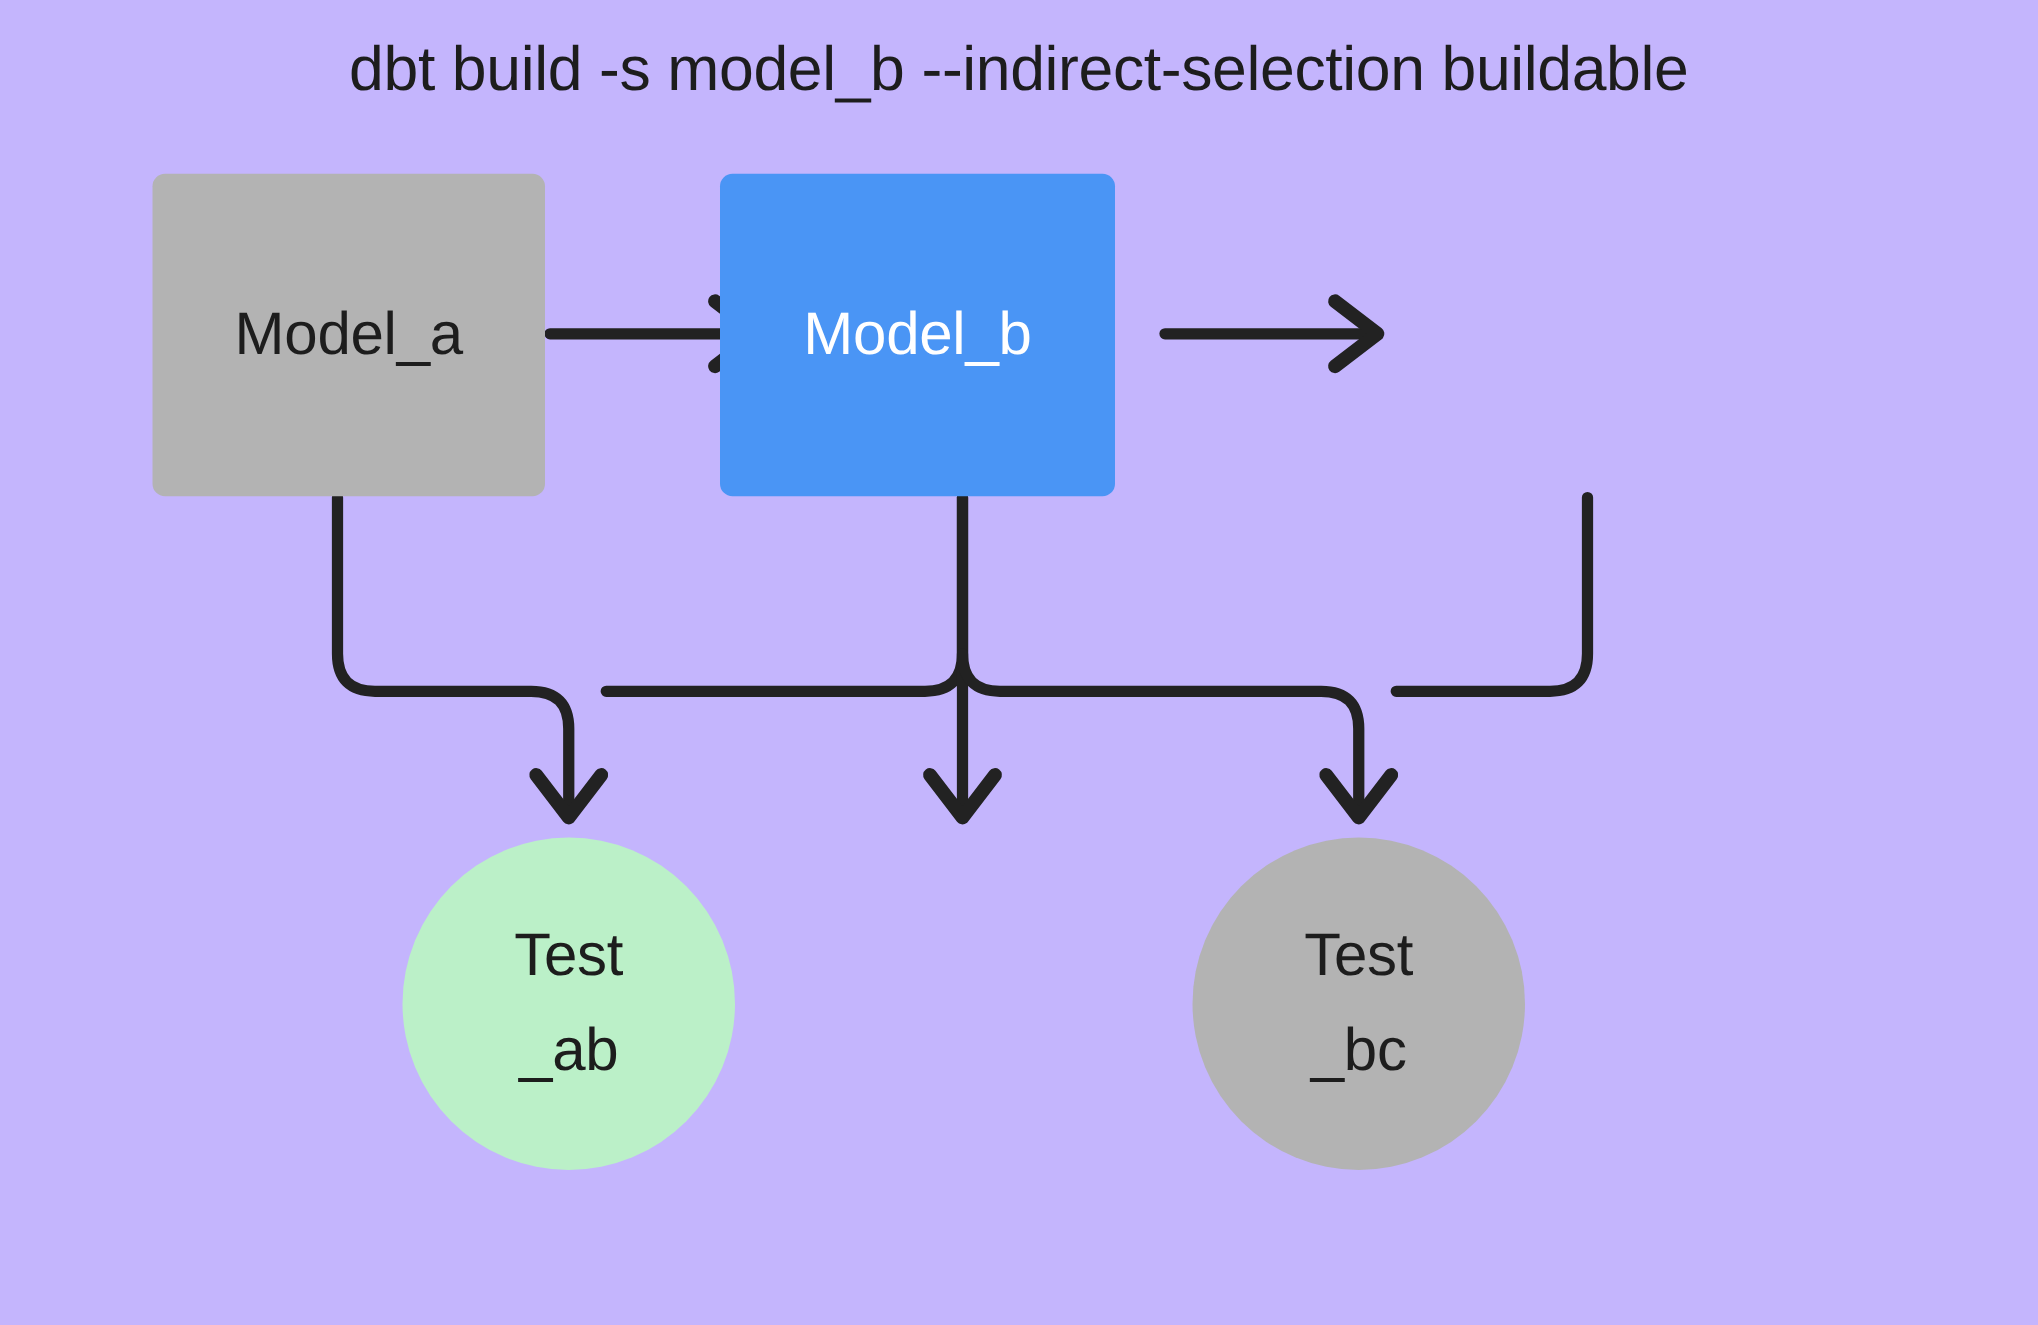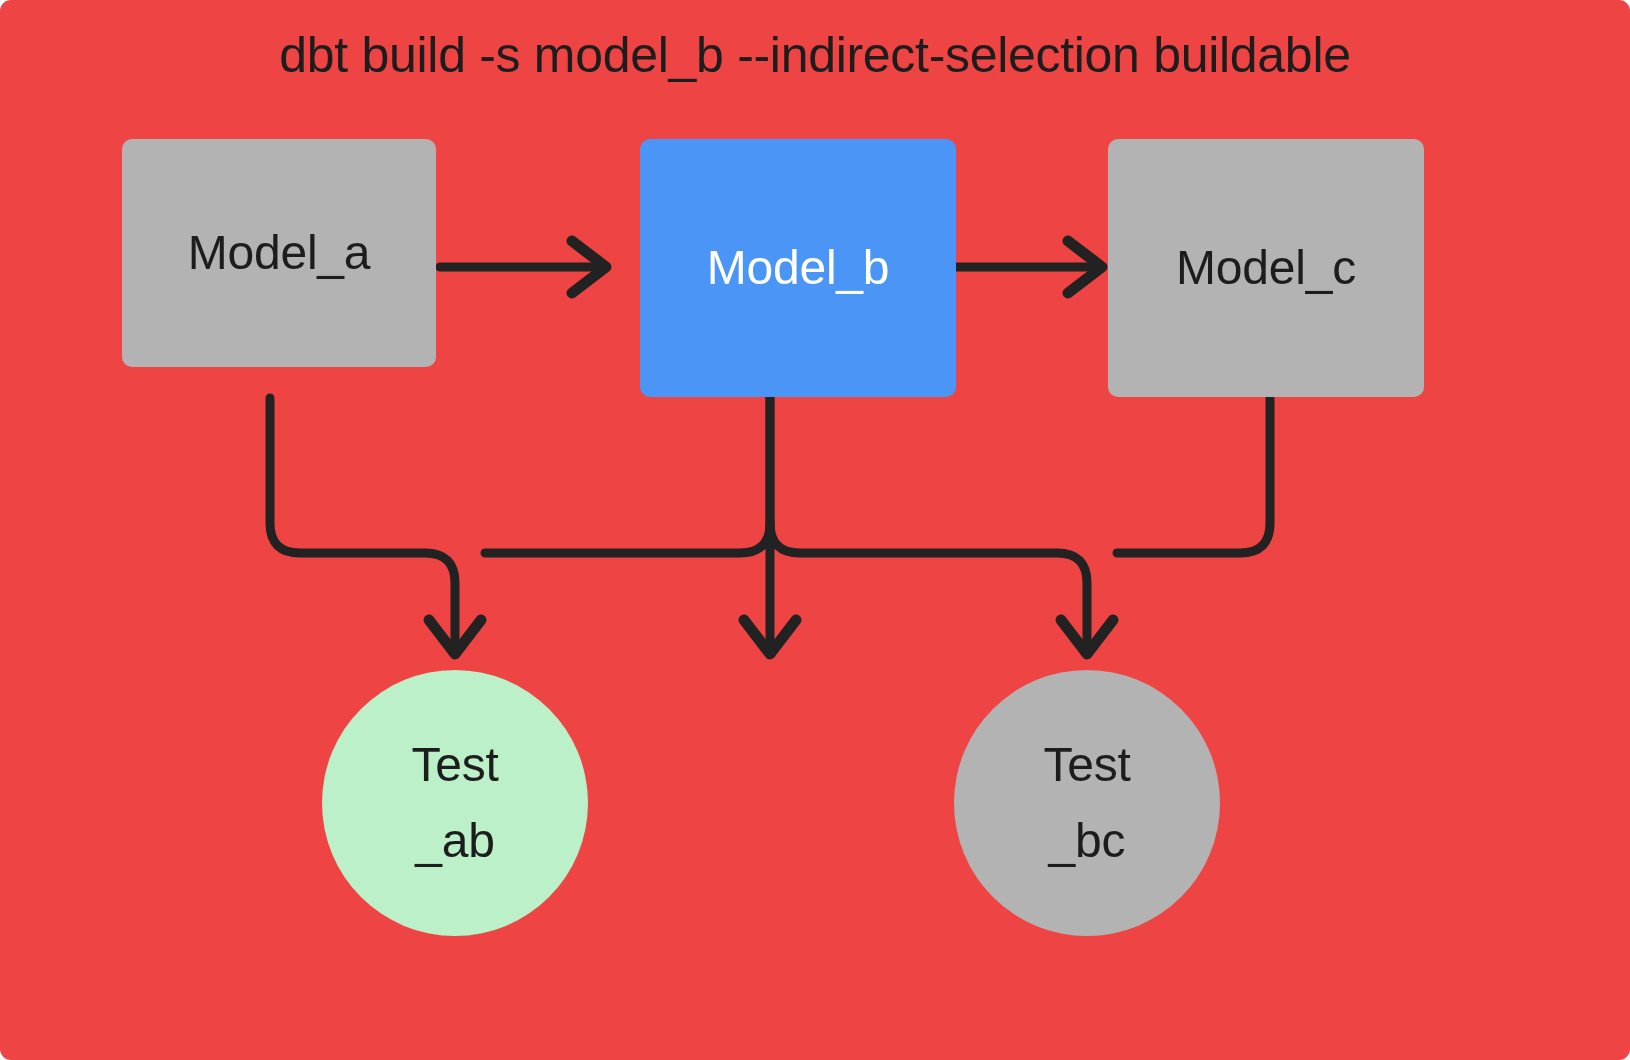--- a/index.html
+++ b/index.html
@@ -60,21 +60,21 @@
     letter-spacing: -0.2px;
     text-align: center;
   }
   .node-circle .ln {
     display: block;
   }
 </style>
 </head>
 <body>
 
-<div id="canvas" style="background: #ef4444; border-radius: 11px;">
+<div id="canvas" style="background: #c4b5fd;">
 
   <div class="title">dbt build -s model_b --indirect-selection buildable</div>
 
   <svg id="edges" viewBox="0 0 1630 1060" xmlns="http://www.w3.org/2000/svg">
     <g fill="none" stroke="#222222" stroke-width="9" stroke-linecap="round" stroke-linejoin="round">
 
       <g>
         <path d="M 440 267 L 600 267"></path>
         <path d="M 572 241 L 606 267 L 572 293" stroke-width="11"></path>
       </g>
@@ -103,31 +103,28 @@
         <path d="M 1061 620 L 1087 654 L 1113 620" stroke-width="11"></path>
       </g>
 
       <g>
         <path d="M 1270 398 L 1270 523 Q 1270 553 1240 553 L 1117 553"></path>
       </g>
 
     </g>
   </svg>
 
-  <div class="node-box" id="node-model_a" style="left: 122px; top: 139px; width: 314px; height: 228px; background: rgb(179, 179, 179); color: rgb(29, 29, 29);">
+  <div class="node-box" id="node-model_a" style="left: 122px; top: 139px; width: 314px; height: 258px; background: rgb(179, 179, 179); color: rgb(29, 29, 29);">
     <span>Model_a</span>
   </div>
 
-  <div class="node-box" id="node-model_b" style="left: 640px; top: 139px; width: 316px; height: 258px; background: rgb(74, 149, 245); color: rgb(255, 255, 255);">
+  <div class="node-box" id="node-model_b" style="left: 576px; top: 139px; width: 316px; height: 258px; background: rgb(74, 149, 245); color: rgb(255, 255, 255);">
     <span>Model_b</span>
   </div>
 
-  <div class="node-box" id="node-model_c" style="left: 1108px; top: 139px; width: 316px; height: 258px; background: rgb(179, 179, 179); color: rgb(29, 29, 29);">
-    <span>Model_c</span>
-  </div>
 
   <div class="node-circle" id="node-test_ab" style="left: 322px; top: 670px; width: 266px; height: 266px; background: rgb(187, 240, 200); color: rgb(29, 29, 29);">
     <span class="ln">Test</span>
     <span class="ln">_ab</span>
   </div>
 
 
   <div class="node-circle" id="node-test_bc" style="left: 954px; top: 670px; width: 266px; height: 266px; background: rgb(179, 179, 179); color: rgb(29, 29, 29);">
     <span class="ln">Test</span>
     <span class="ln">_bc</span>

